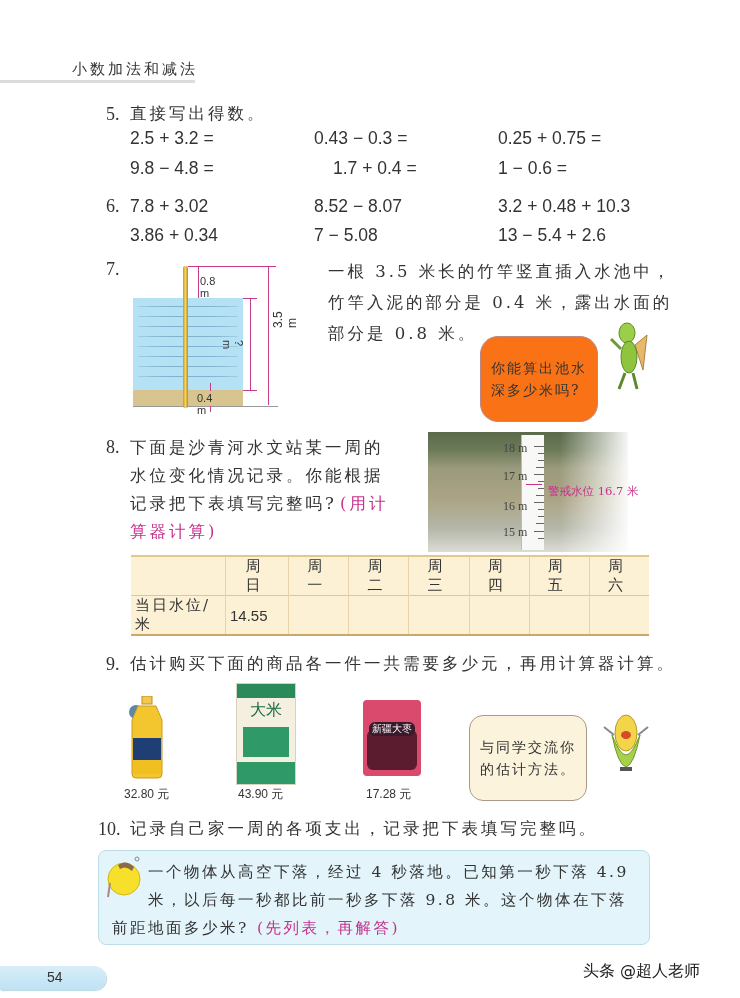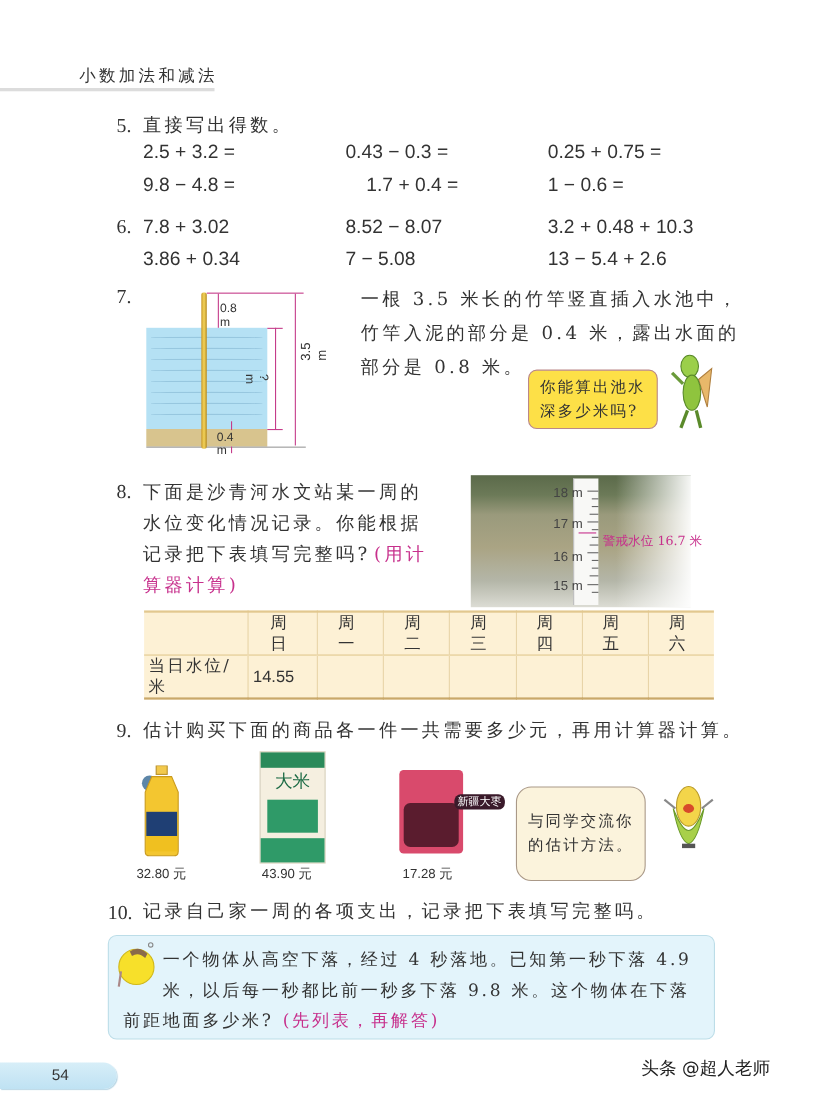--- a/index.html
+++ b/index.html
@@ -14,29 +14,29 @@
   .expr { font-family: "Liberation Sans", sans-serif; font-size: 17.5px; color: #333; white-space: pre; }
   .pink { color: #c7308c; }
   
   .pool { left: 133px; top: 298px; width: 110px; height: 92px; background: #b5e1f4; }
   .wave { position: absolute; left: 4px; right: 4px; height: 1px; border-top: 1px solid #6a9fbf; opacity: 0.7; border-radius: 50%; }
   .mud { left: 133px; top: 390px; width: 110px; height: 16px; background: #d8c48e; }
   .pole { left: 183px; top: 266px; width: 5px; height: 142px; background: linear-gradient(90deg,#c99a2a,#f4d45a,#b58a20); border-radius: 2px; }
   .vline { position: absolute; width: 1px; background: #c53c8a; }
   .hline { position: absolute; height: 1px; background: #c53c8a; }
   .dim-label { font-family: "Liberation Sans", sans-serif; font-size: 11px; color: #333; }
-  .bubble { border: 1.5px solid #b88; border-radius: 8px; background: #fde047; font-size: 14px; letter-spacing: 2px; line-height: 22px; color: #333; padding: 4px 10px; }
+  .bubble { border: 1.5px solid #b88; border-radius: 18px; background: #f97316; font-size: 14px; letter-spacing: 2px; line-height: 22px; color: #333; padding: 20px 10px; }
   .bubble2 { border: 1.5px solid #a98; border-radius: 14px; background: #fbf3dc; font-size: 14px; letter-spacing: 2px; line-height: 22px; color: #333; padding: 20px 10px; }
   
   .river { left: 428px; top: 432px; width: 200px; height: 120px;
            background: linear-gradient(180deg,#5b6a4a 0%,#6c7a58 15%,#9a9a7c 30%,#aaa484 55%,#b4b6a8 80%,#dcdcd4 100%); }
   .river-fade { left: 560px; top: 432px; width: 90px; height: 120px; background: linear-gradient(90deg, rgba(255,255,255,0), #fff 80%); }
   .ruler { left: 521px; top: 435px; width: 22px; height: 115px; background: #f8f8f6; border-left: 1px solid #bbb; }
   .tick { position: absolute; right: 0; height: 1px; background: #666; }
-  .ruler-label { font-family: Liberation Sans, sans-serif; font-size: 12px; color: #444; }
+  .ruler-label { font-family: Liberation Serif, serif; font-size: 12px; color: #444; }
   
   table.water { position: absolute; left: 131px; top: 555px; width: 518px; border-collapse: collapse; background: #fdf1d5; }
   table.water td { border-left: 1px solid #e8d4a8; height: 28px; padding: 0 4px; font-size: 15px; color: #333; text-align: center; }
   table.water tr { border-bottom: 1px solid #e2c88f; }
   table.water tr:first-child { border-top: 2px solid #e2c88f; }
   table.water tr:last-child { border-bottom: 2px solid #c9a86a; }
   table.water td:first-child { border-left: none; text-align: left; letter-spacing: 2px; }
   td.num { font-family: "Liberation Sans", sans-serif; font-size: 16px; }
   td.day { letter-spacing: 8px; }
   .dash-line { display: inline-block; width: 40px; height: 1px; background: #c0507f; vertical-align: middle; }
@@ -192,21 +192,21 @@
 <div class="abs" style="left:236px;top:683px;width:58px;height:100px;background:#f5efe0;border:1px solid #d8d2c0;">
   <div style="height:14px;background:#2a8a5a;"></div>
   <div style="font-size:16px;color:#1d6b45;text-align:center;margin-top:2px;">大米</div>
   <div style="margin:6px 6px 0;height:30px;background:#2f9a68;"></div>
   <div style="position:absolute;left:0;right:0;bottom:0;height:22px;background:#2f9a68;"></div>
 </div>
 <div class="abs price" style="left:238px;top:786px;">43.90 元</div>
 
 <div class="abs" style="left:363px;top:700px;width:58px;height:76px;background:#d94a6c;border-radius:4px;">
   <div style="position:absolute;left:4px;right:4px;top:30px;height:40px;background:#5a1c2e;border-radius:6px;"></div>
-  <div style="position:absolute;left:6px;top:22px;width:46px;font-size:10px;color:#fff;background:#3a1a2a;text-align:center;border-radius:6px;margin-left:44px;">新疆大枣</div>
+  <div style="position:absolute;left:6px;top:22px;width:46px;font-size:10px;color:#fff;background:#3a1a2a;text-align:center;border-radius:6px;">新疆大枣</div>
 </div>
 <div class="abs price" style="left:366px;top:786px;">17.28 元</div>
 
 <div class="abs bubble2" style="left:469px;top:715px;">
   <div>与同学交流你</div>
   <div>的估计方法。</div>
 </div>
 <div class="abs" style="left:598px;top:705px;width:55px;height:70px;">
   <svg width="55" height="70" viewBox="0 0 55 70">
     <ellipse cx="28" cy="28" rx="11" ry="18" fill="#f3d54a" stroke="#b89a2a"></ellipse>

